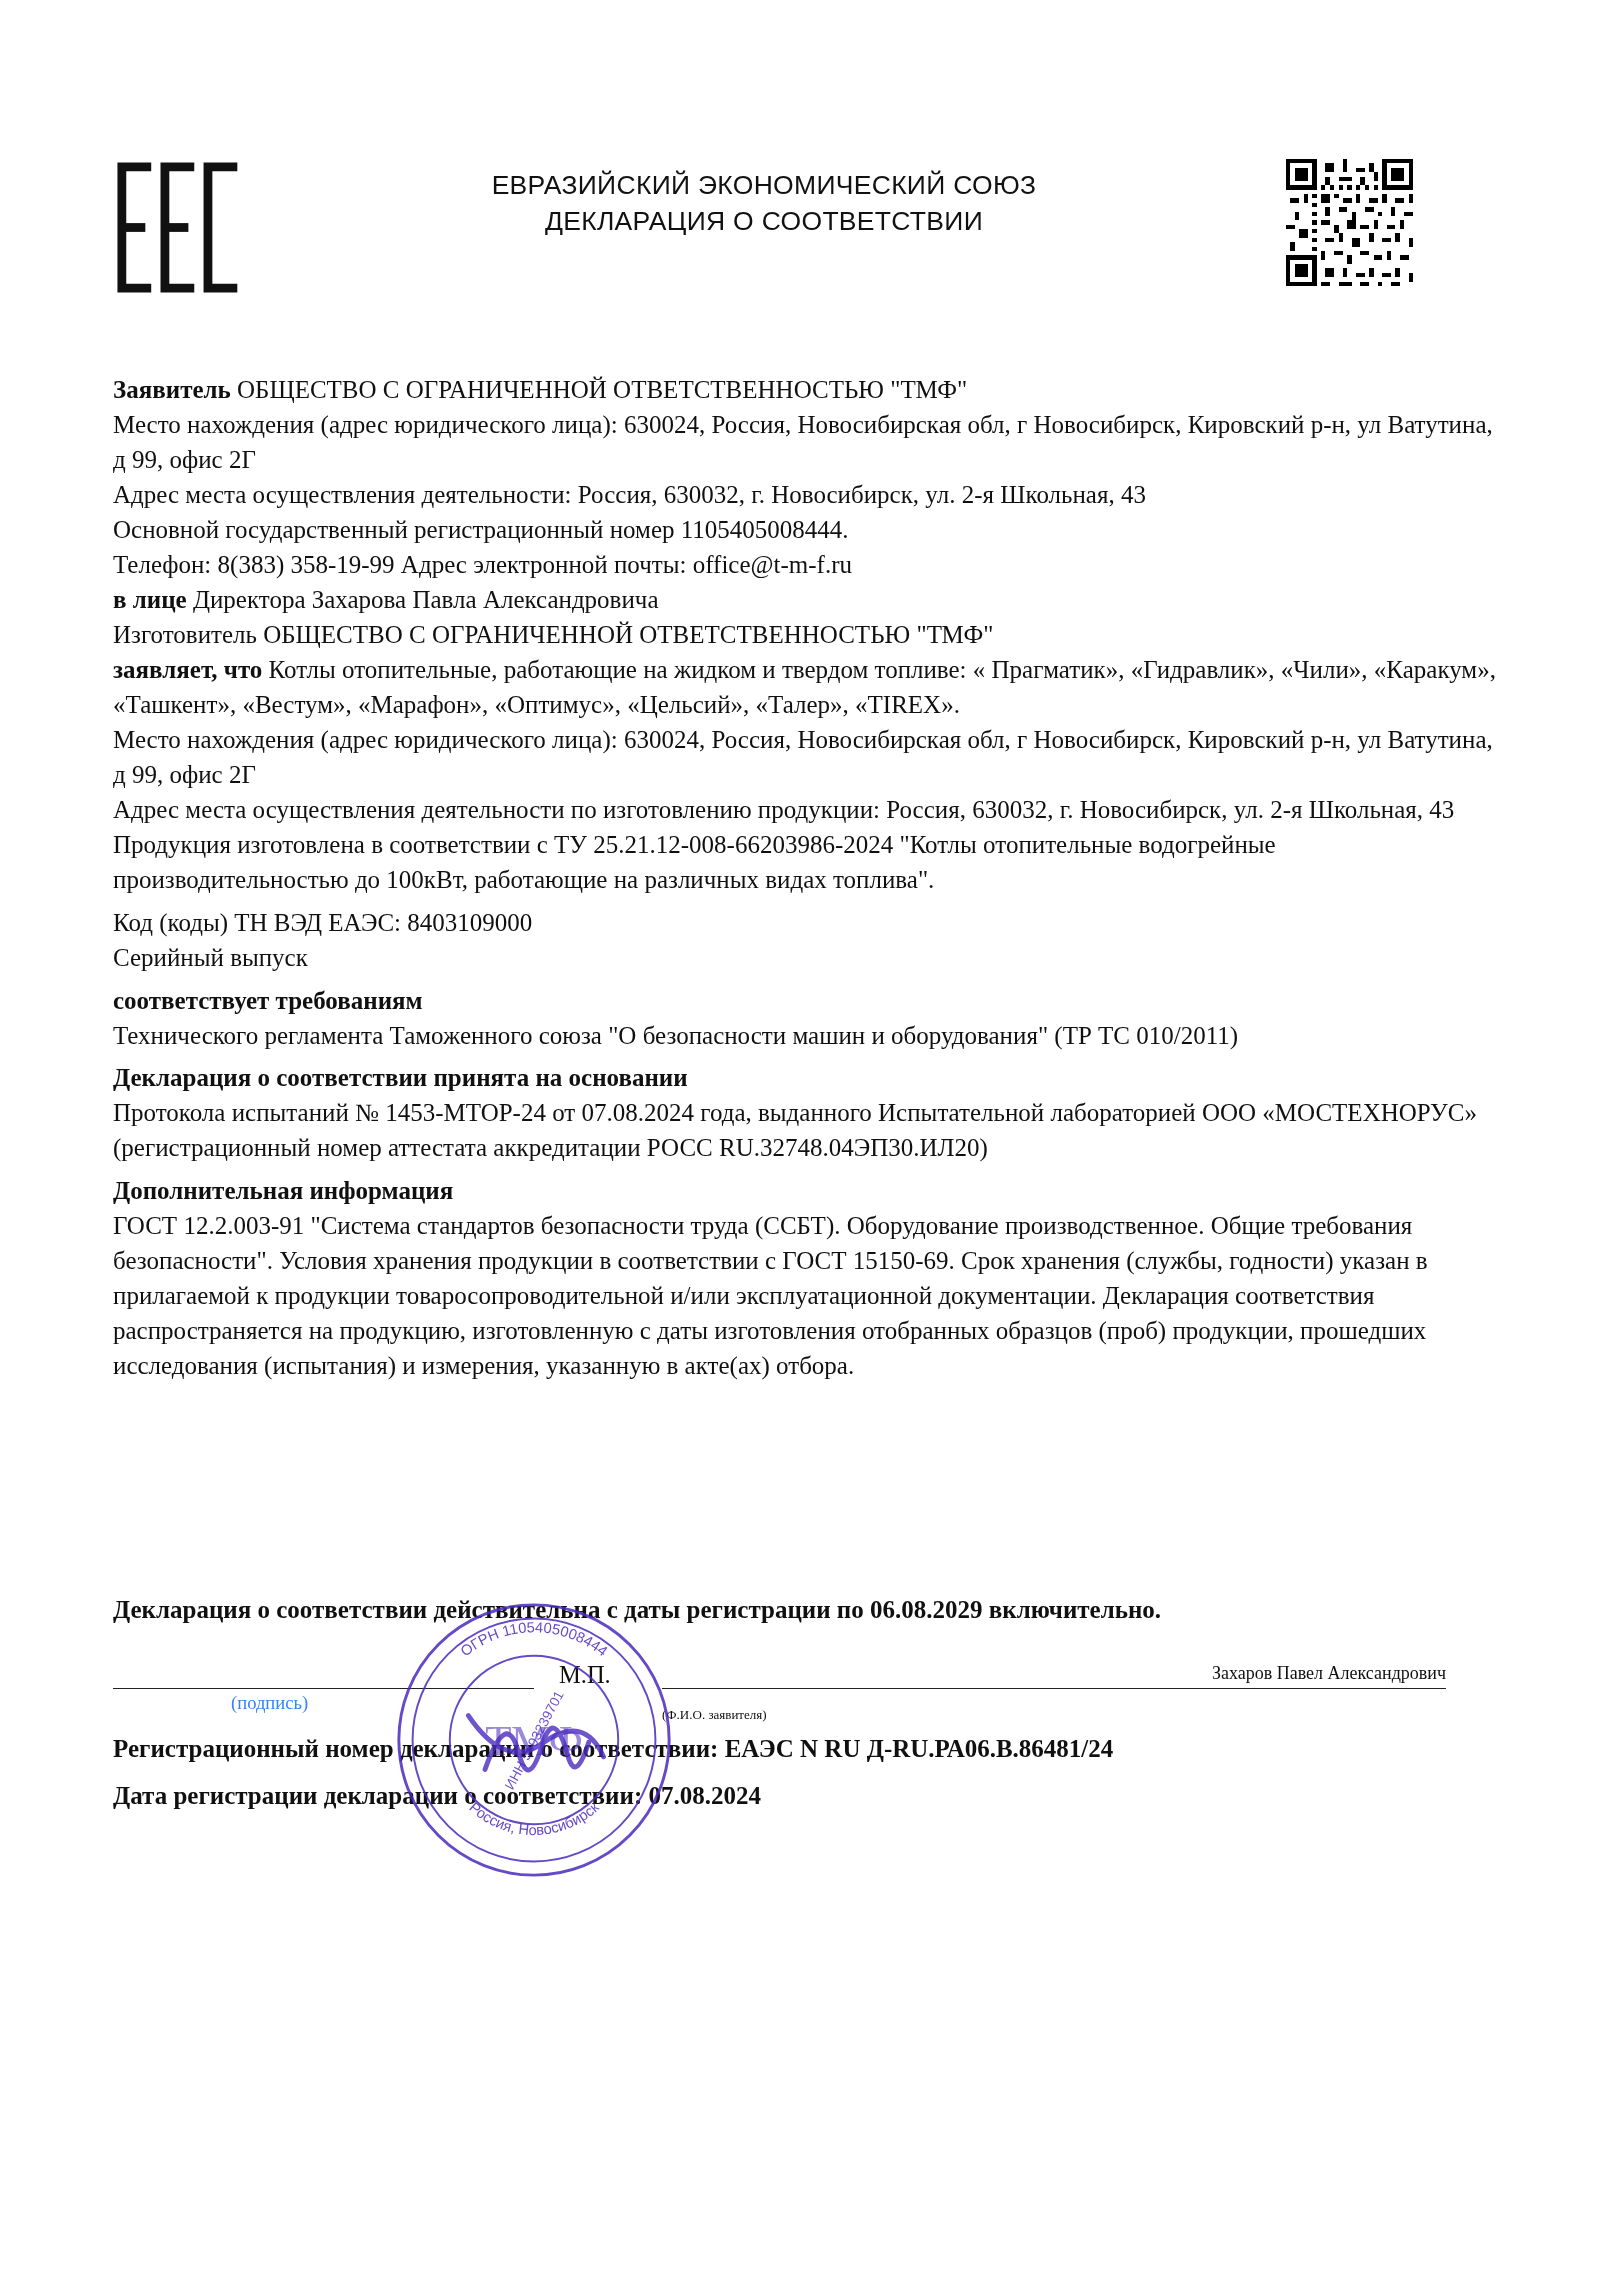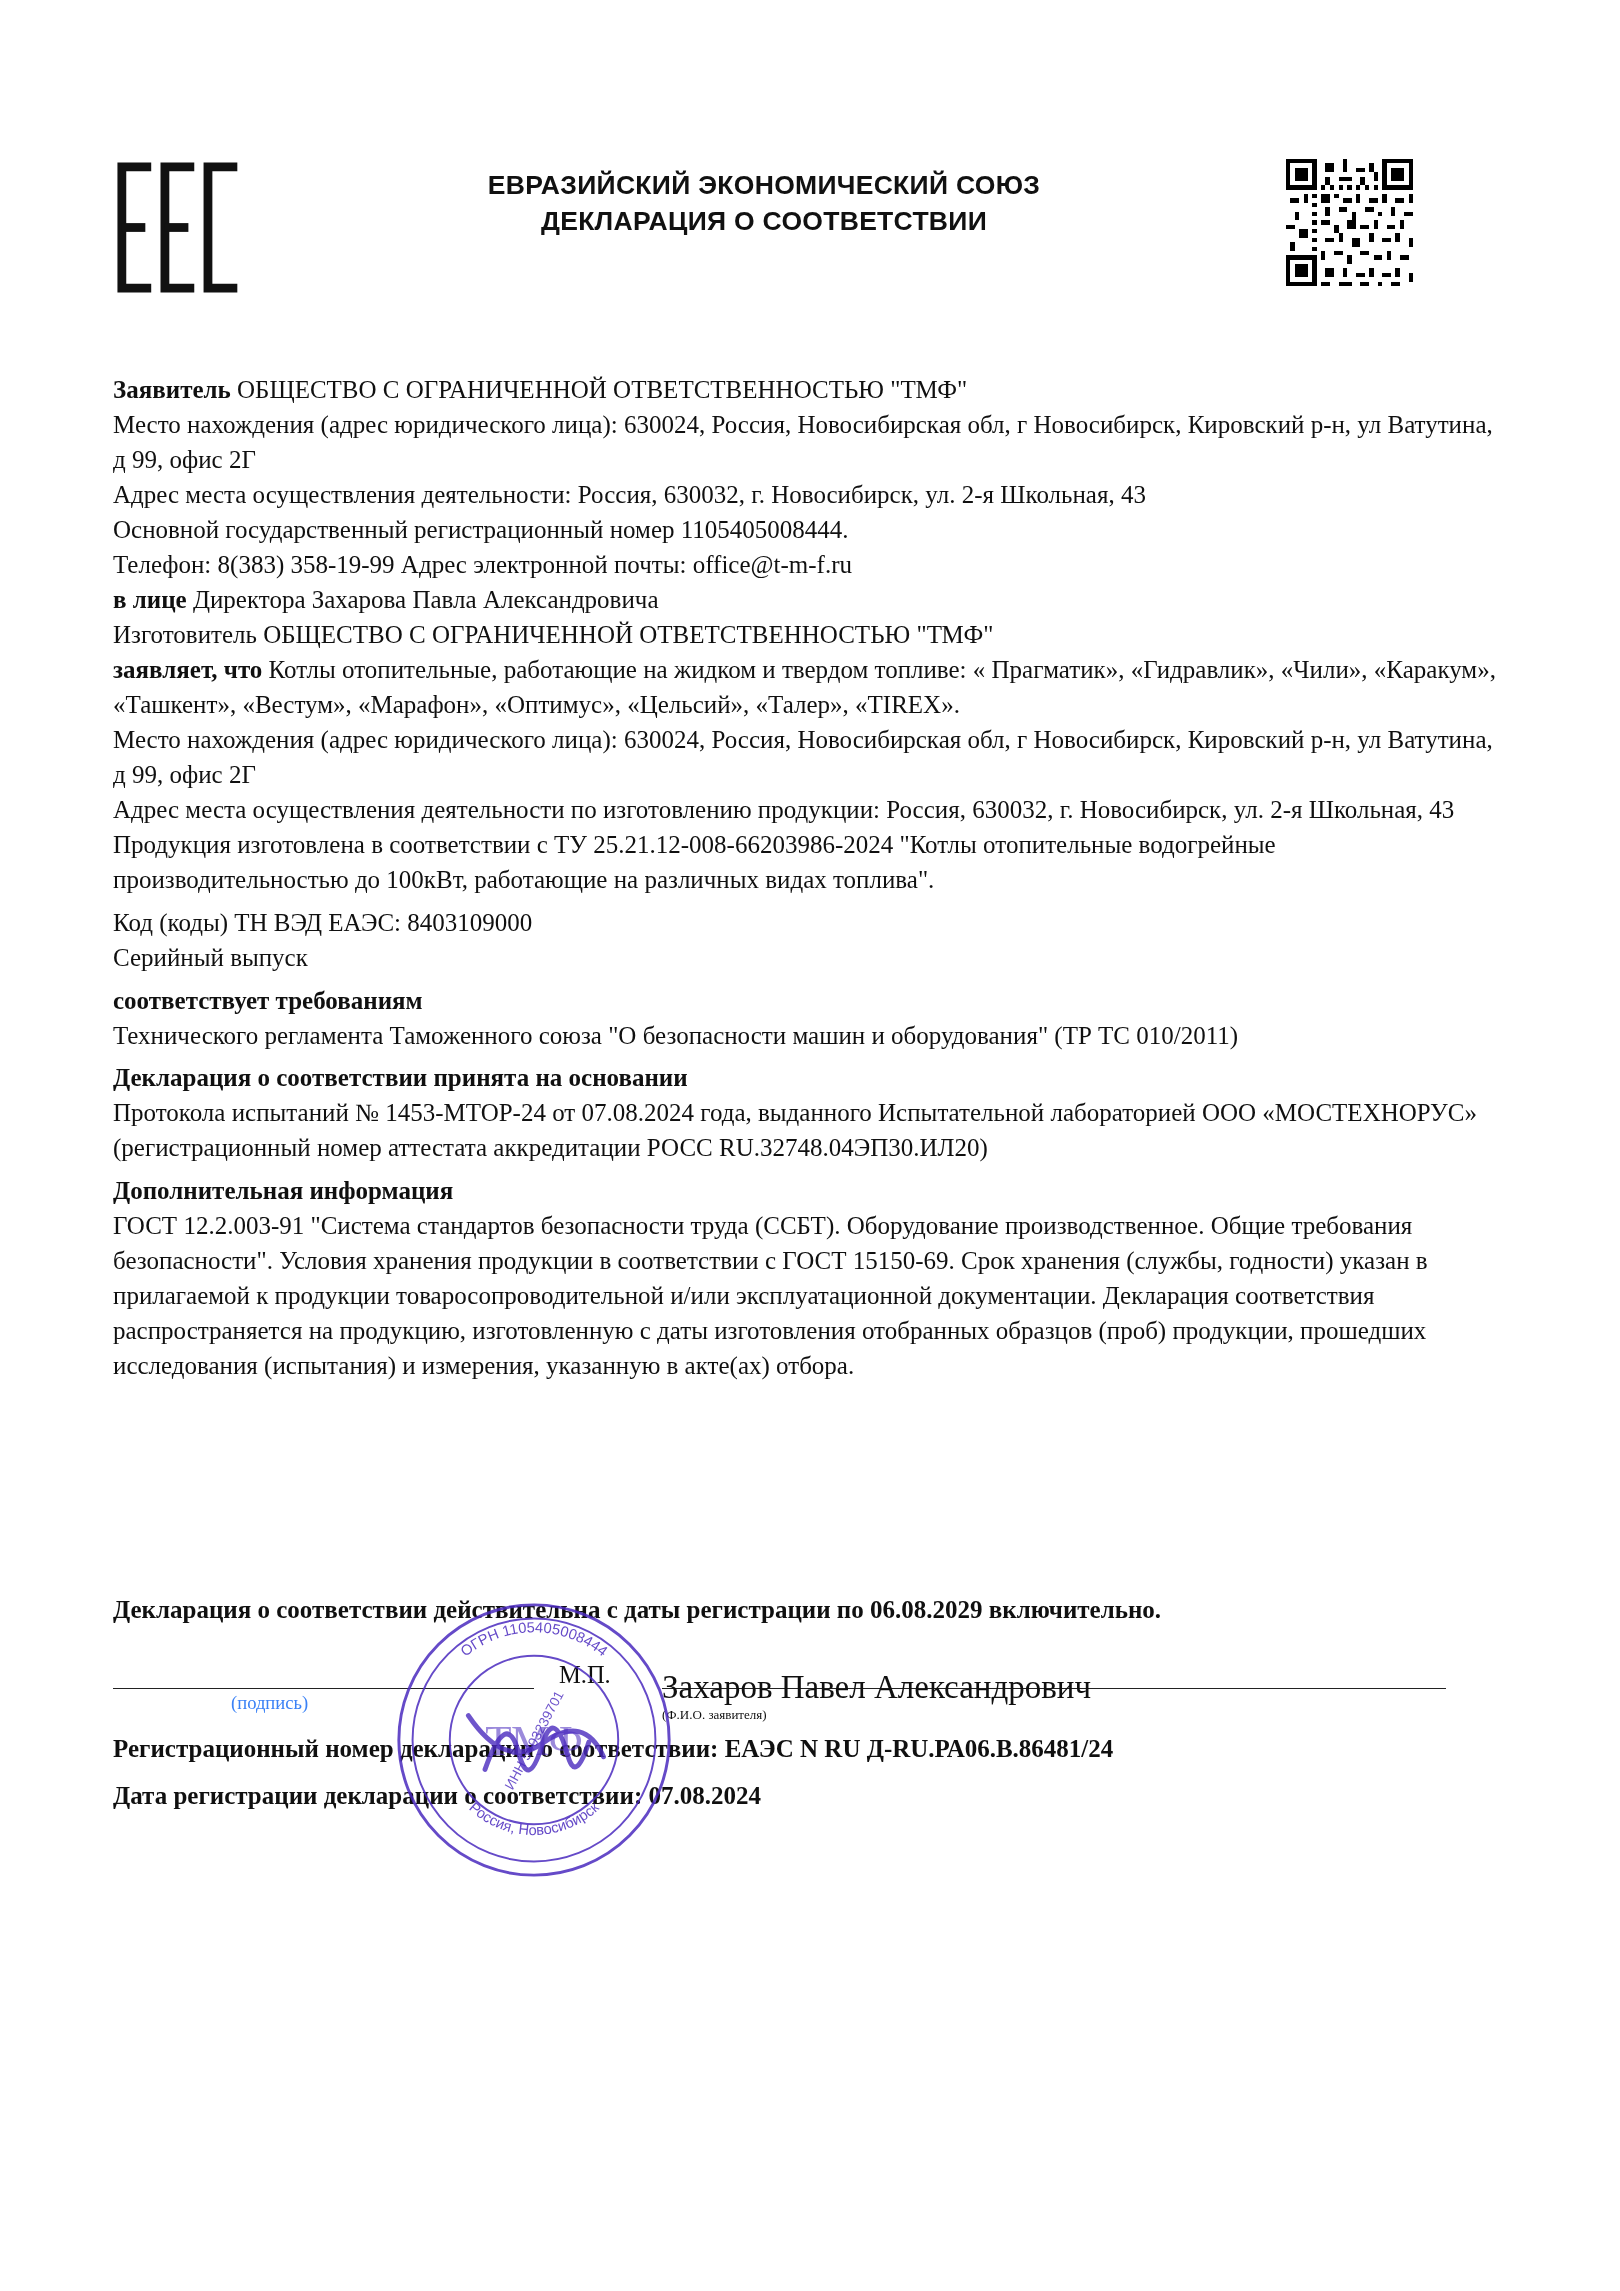--- a/index.html
+++ b/index.html
@@ -42,21 +42,21 @@
   }
   .eac-mark svg { display: block; }
 
   .header-title {
     position: absolute;
     left: 323px;
     top: 19.6px;
     width: 882px;
     text-align: center;
     font-family: "Liberation Sans", sans-serif;
-    font-weight: bold;
+    font-weight: normal;
     font-size: 26.5px;
     line-height: 36px;
     letter-spacing: 0.3px;
     color: #111;
   }
 
   .qr {
     position: absolute;
     left: 1286px;
     top: 11.8px;
@@ -126,24 +126,24 @@
   .sig-line-right {
     position: absolute;
     left: 549px;
     top: 35px;
     width: 784px;
     border-bottom: 1.5px solid #222;
   }
   .sig-name {
     position: absolute;
     left: 549px;
-    top: 16px;
+    top: 10px;
     width: 784px;
-    text-align: left;
-    font-size: 33px;
+    text-align: right;
+    font-size: 18px;
   }
   .sig-cap-right {
     position: absolute;
     left: 549px;
     top: 54px;
     width: 784px;
     text-align: left;
     font-size: 13px;
   }
 

